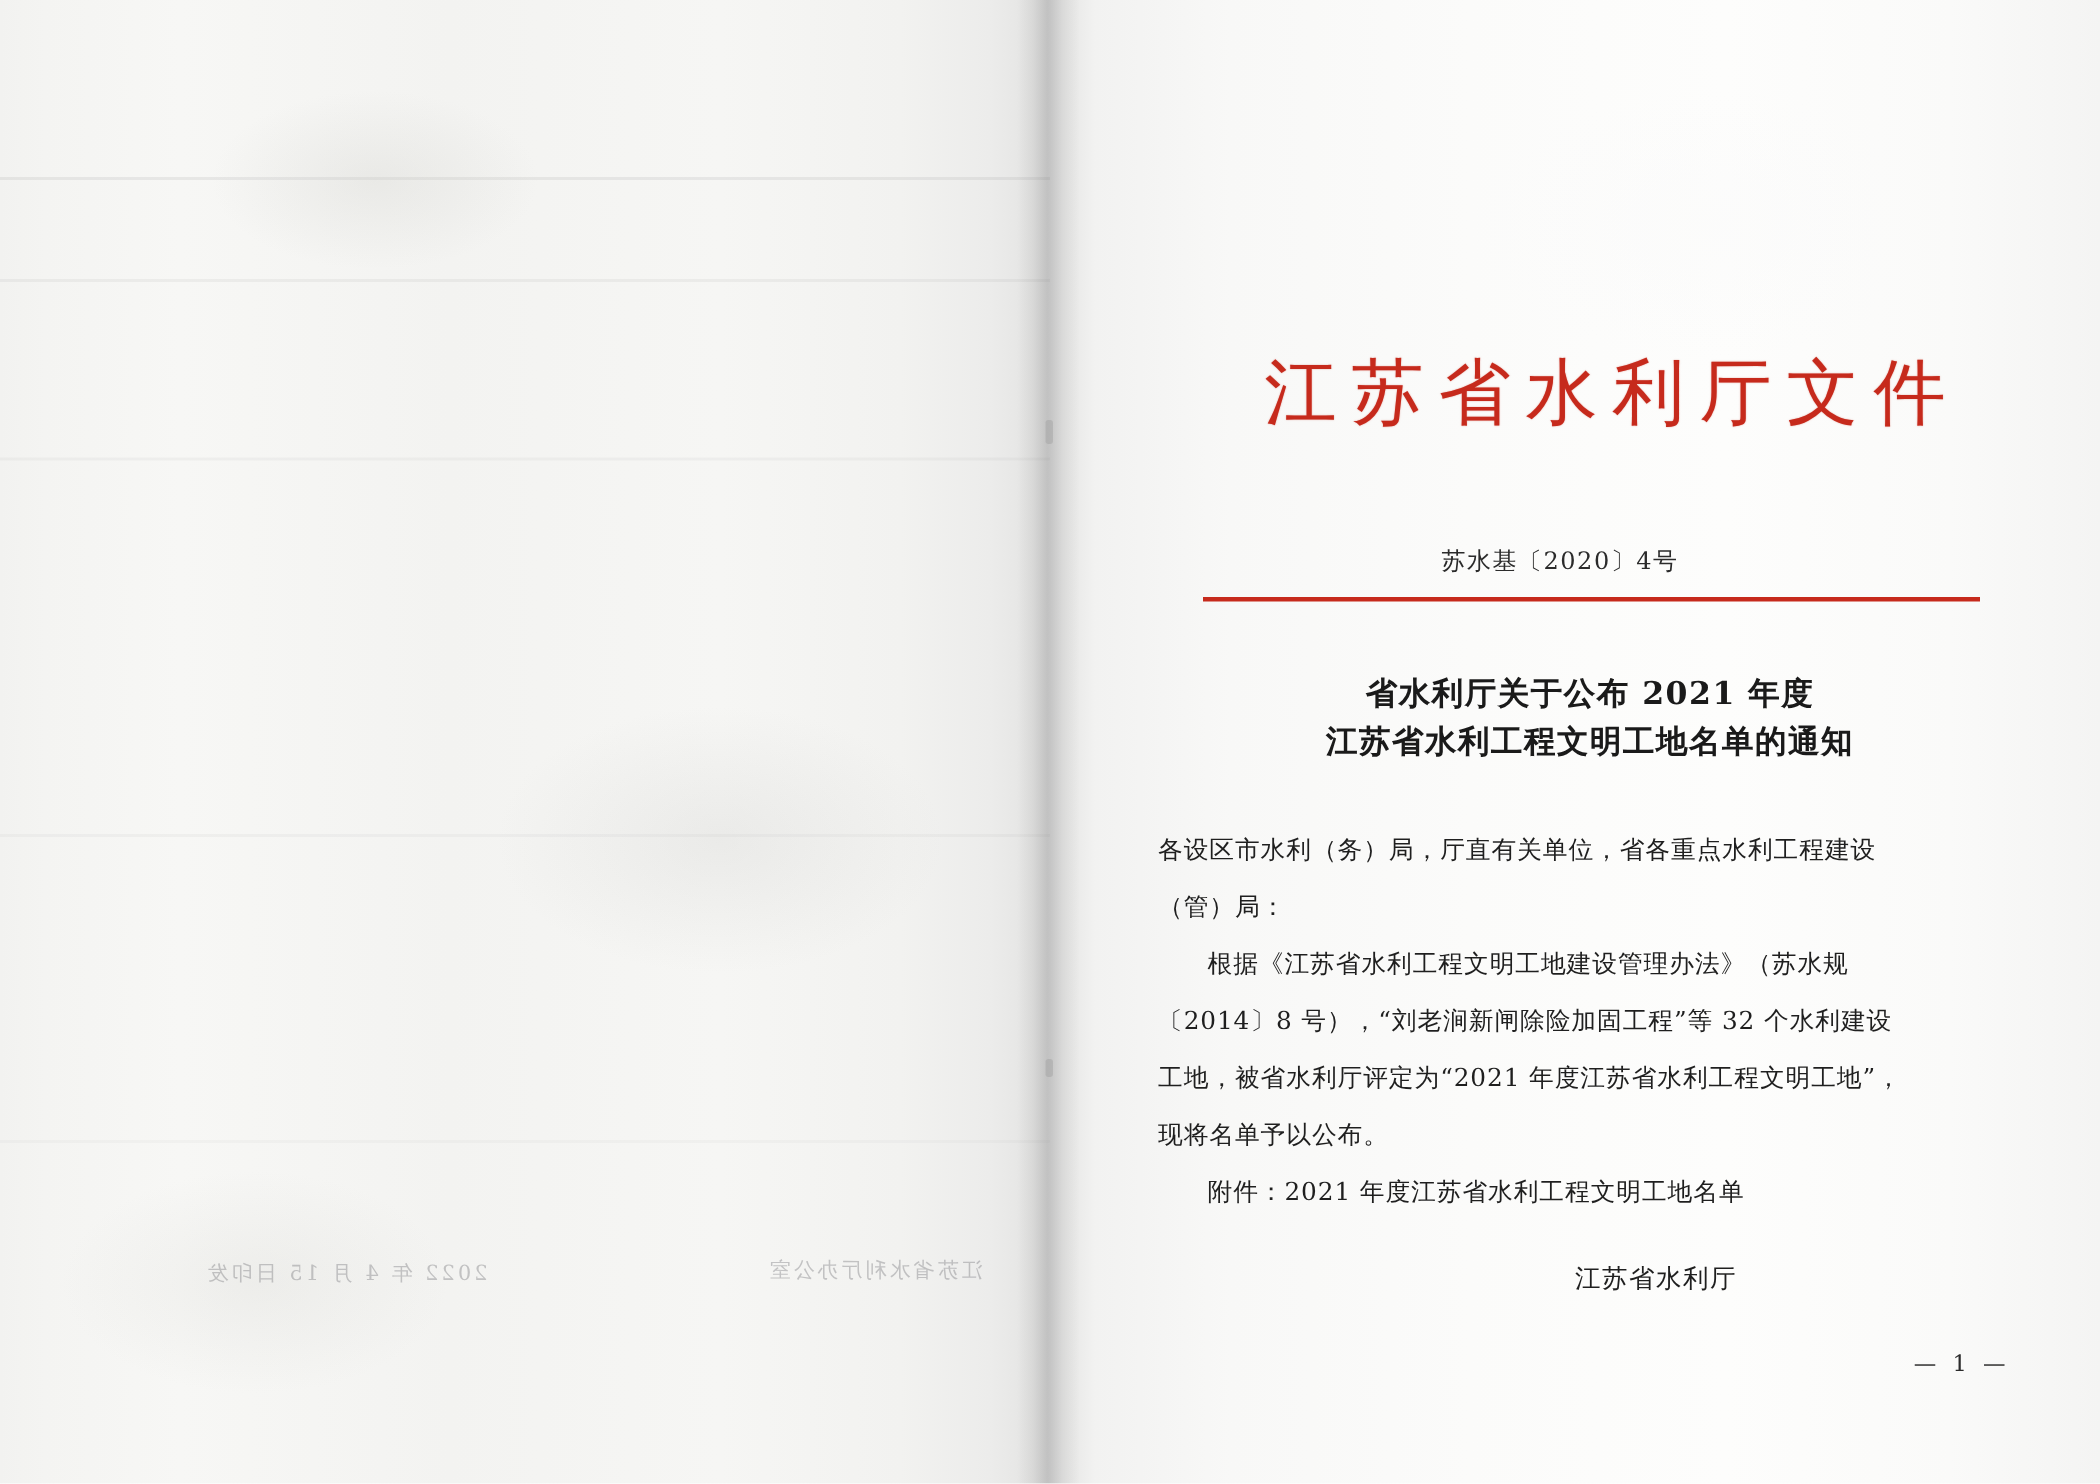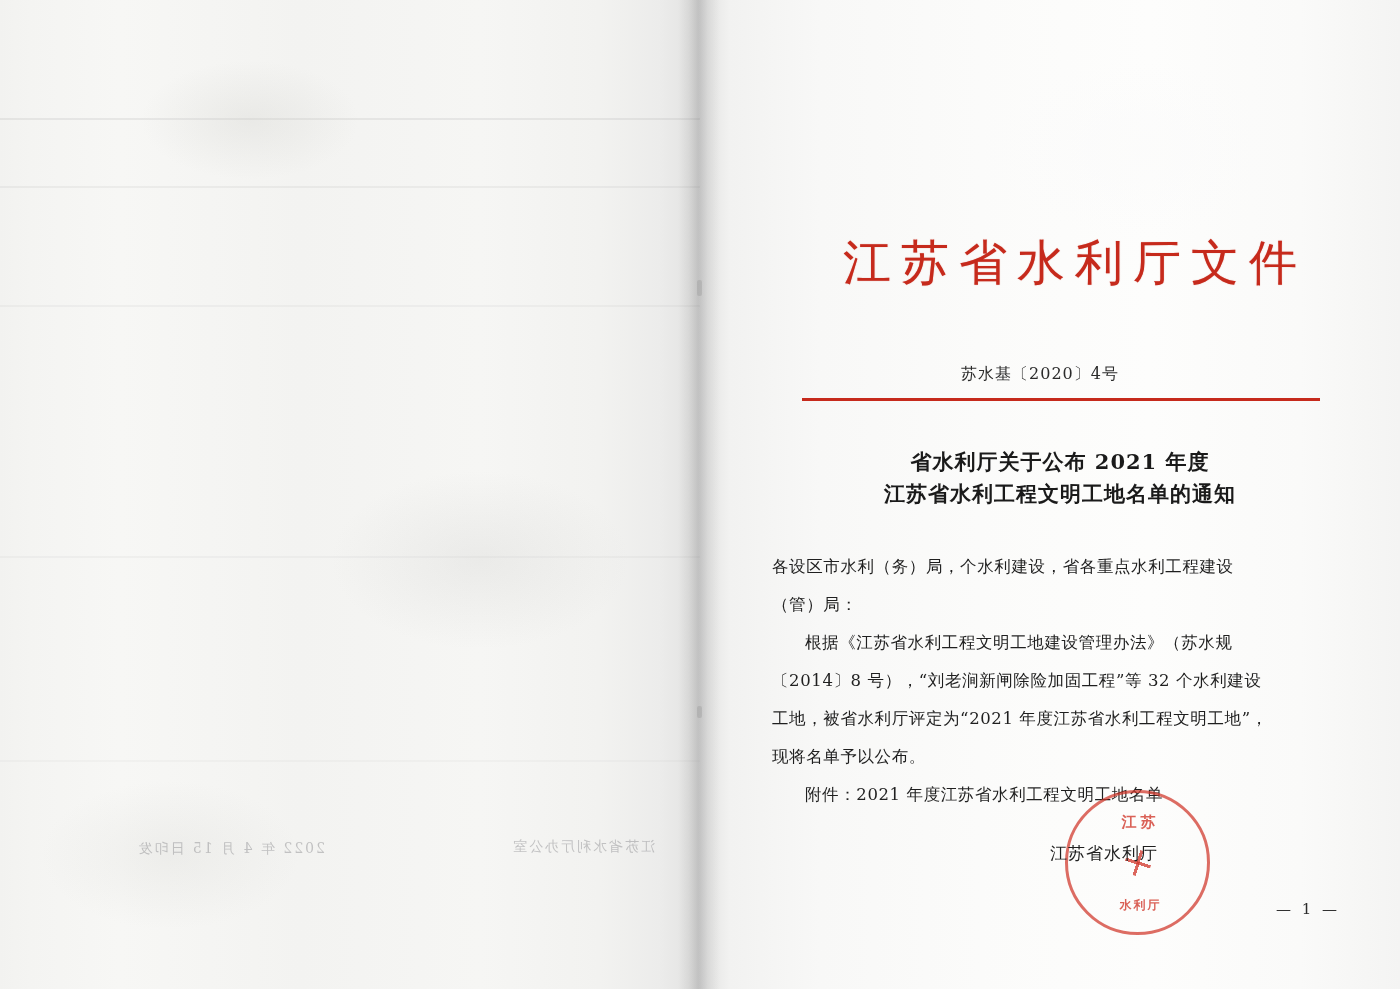--- a/index.html
+++ b/index.html
@@ -271,33 +271,29 @@
     <div id="doc-number">苏水基〔2020〕4号</div>
 
     <div id="red-rule"></div>
 
     <div id="title">
       <span class="line">省水利厅关于公布 2021 年度</span>
       <span class="line">江苏省水利工程文明工地名单的通知</span>
     </div>
 
     <div id="body-text">
-      <p>各设区市水利（务）局，个水利建设，省各重点水利工程建设</p>
+      <p>各设区市水利（务）局，厅直有关单位，省各重点水利工程建设</p>
       <p>（管）局：</p>
       <p class="indent">根据《江苏省水利工程文明工地建设管理办法》（苏水规</p>
       <p>〔2014〕8 号），“刘老涧新闸除险加固工程”等 32 个水利建设</p>
       <p>工地，被省水利厅评定为“2021 年度江苏省水利工程文明工地”，</p>
       <p>现将名单予以公布。</p>
       <p class="indent">附件：2021 年度江苏省水利工程文明工地名单</p>
     </div>
 
-    <div id="seal">
-      <div id="seal-text-top">江苏</div>
-      <div id="seal-text-bottom">水利厅</div>
-    </div>
 
     <div id="signature">
       <div>江苏省水利厅</div>
     </div>
 
     <div id="page-number">— 1 —</div>
 
   </div>
 </div>
 

